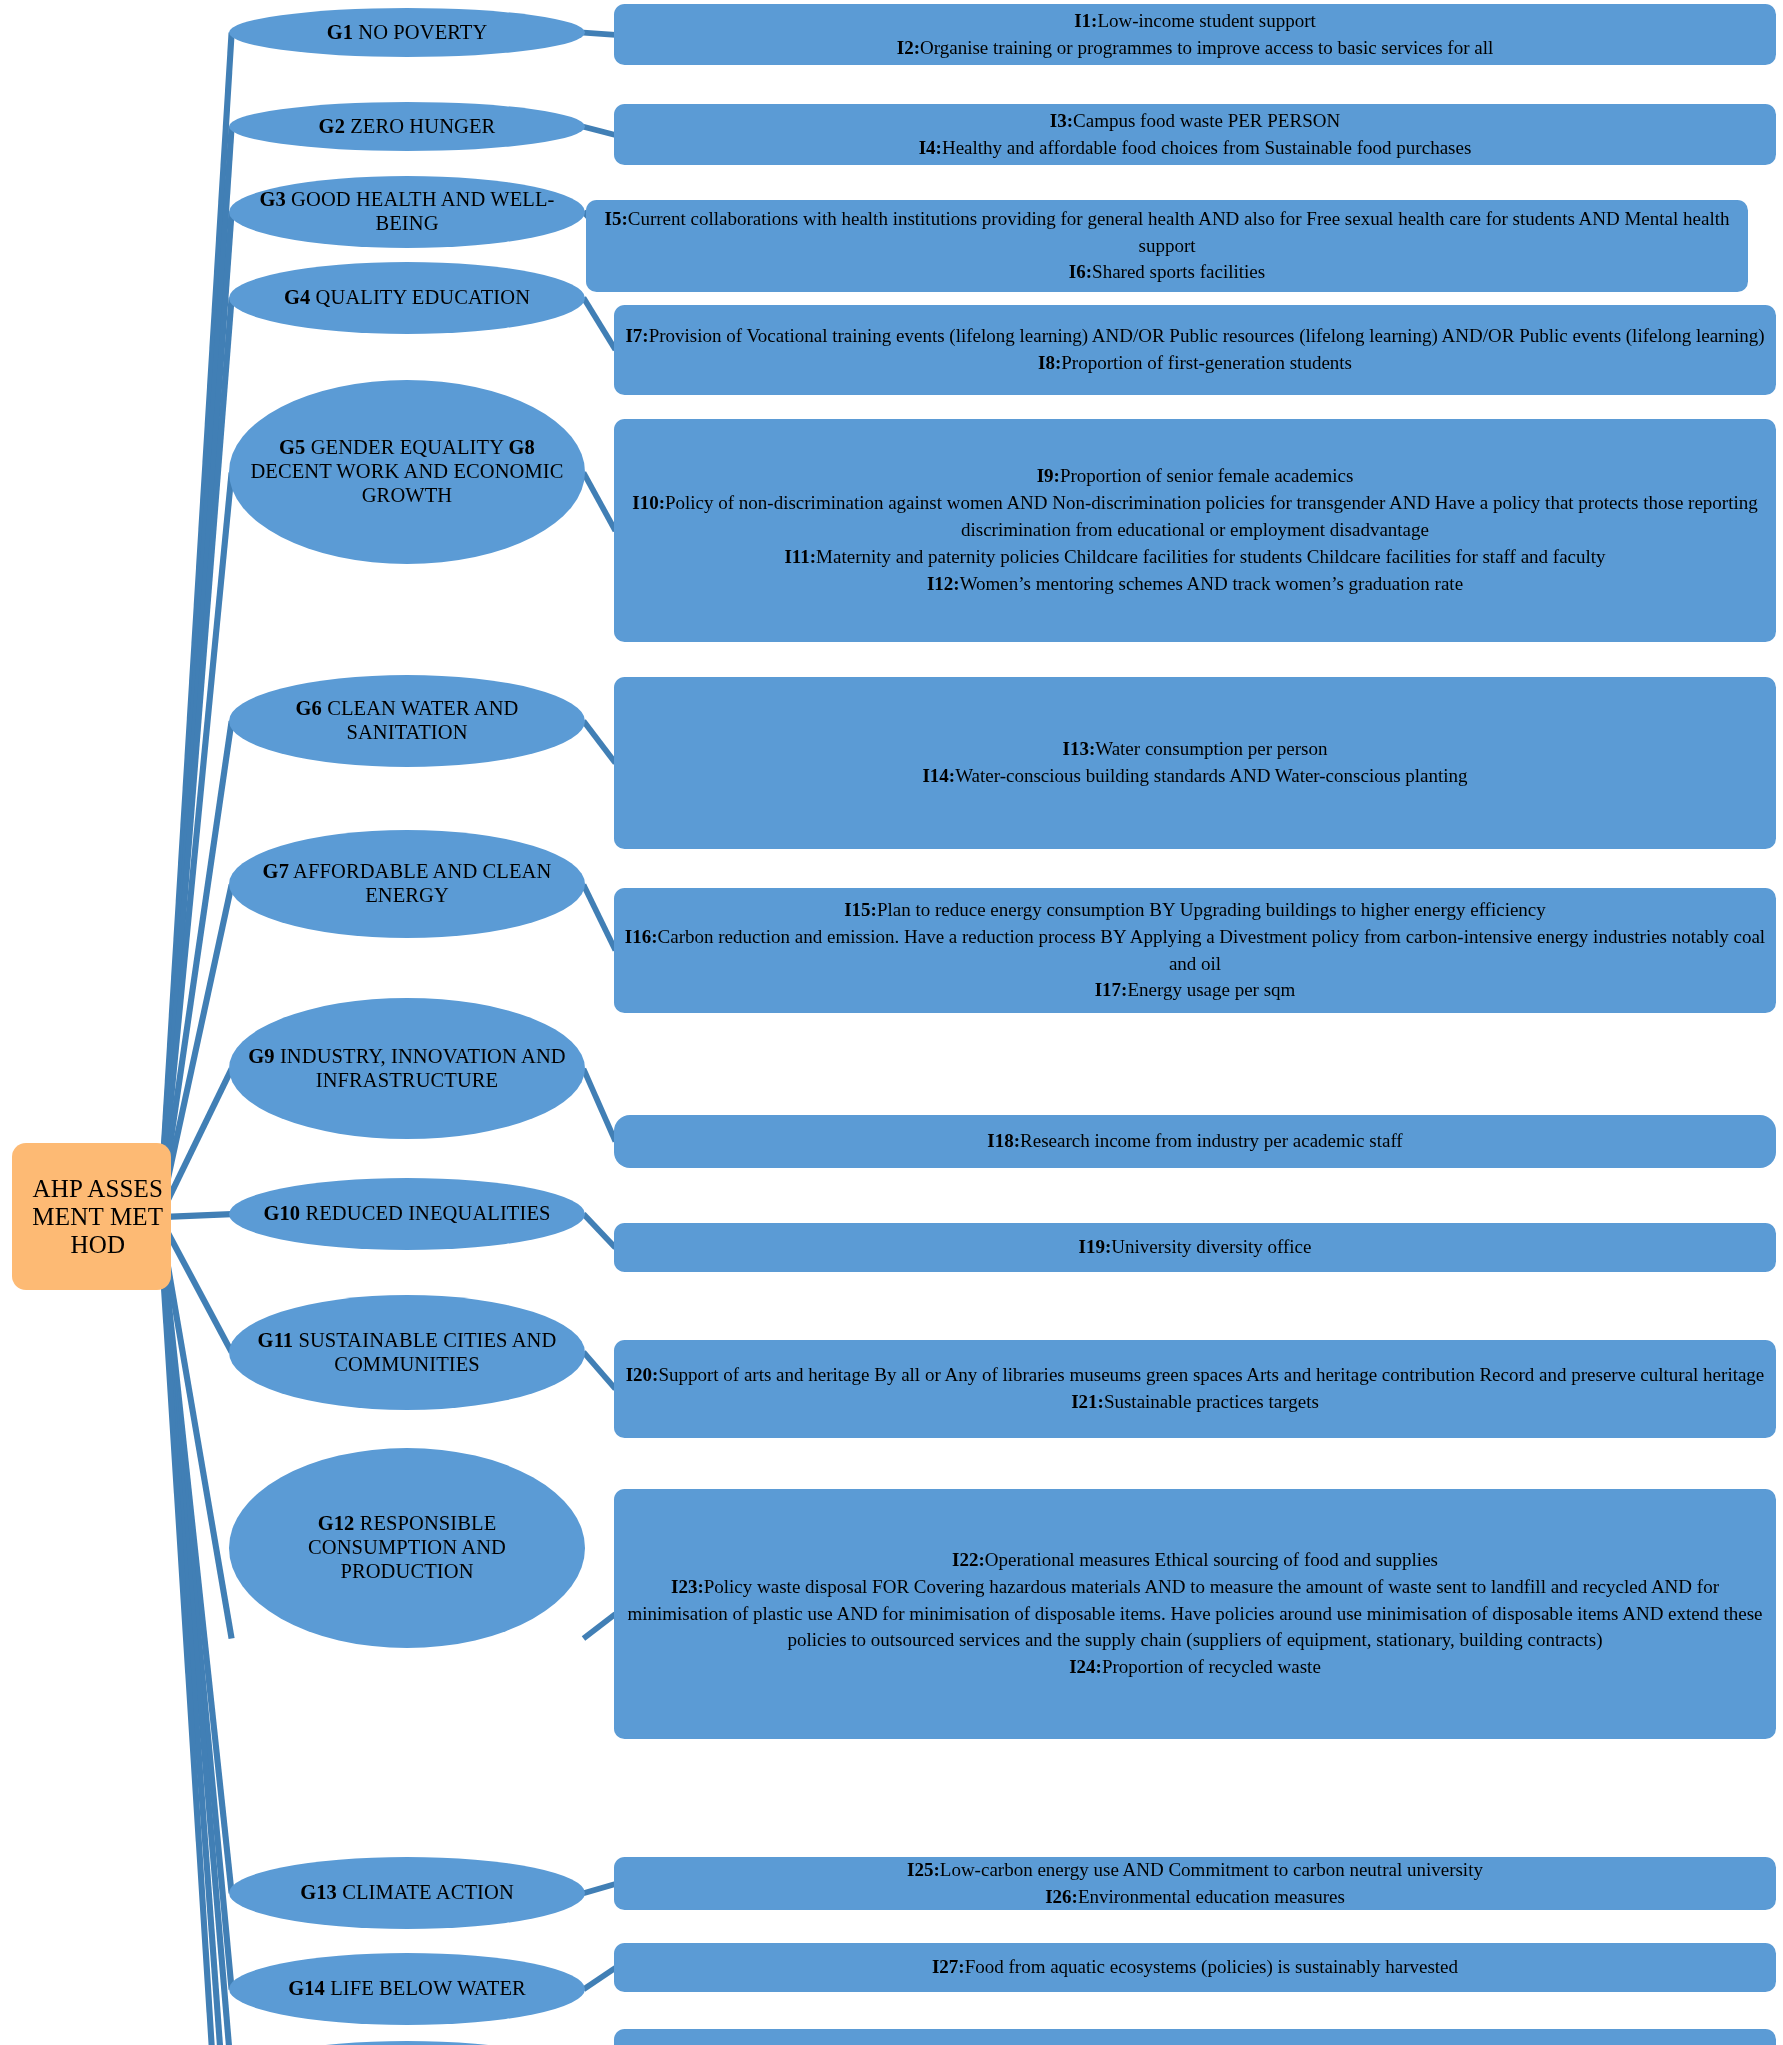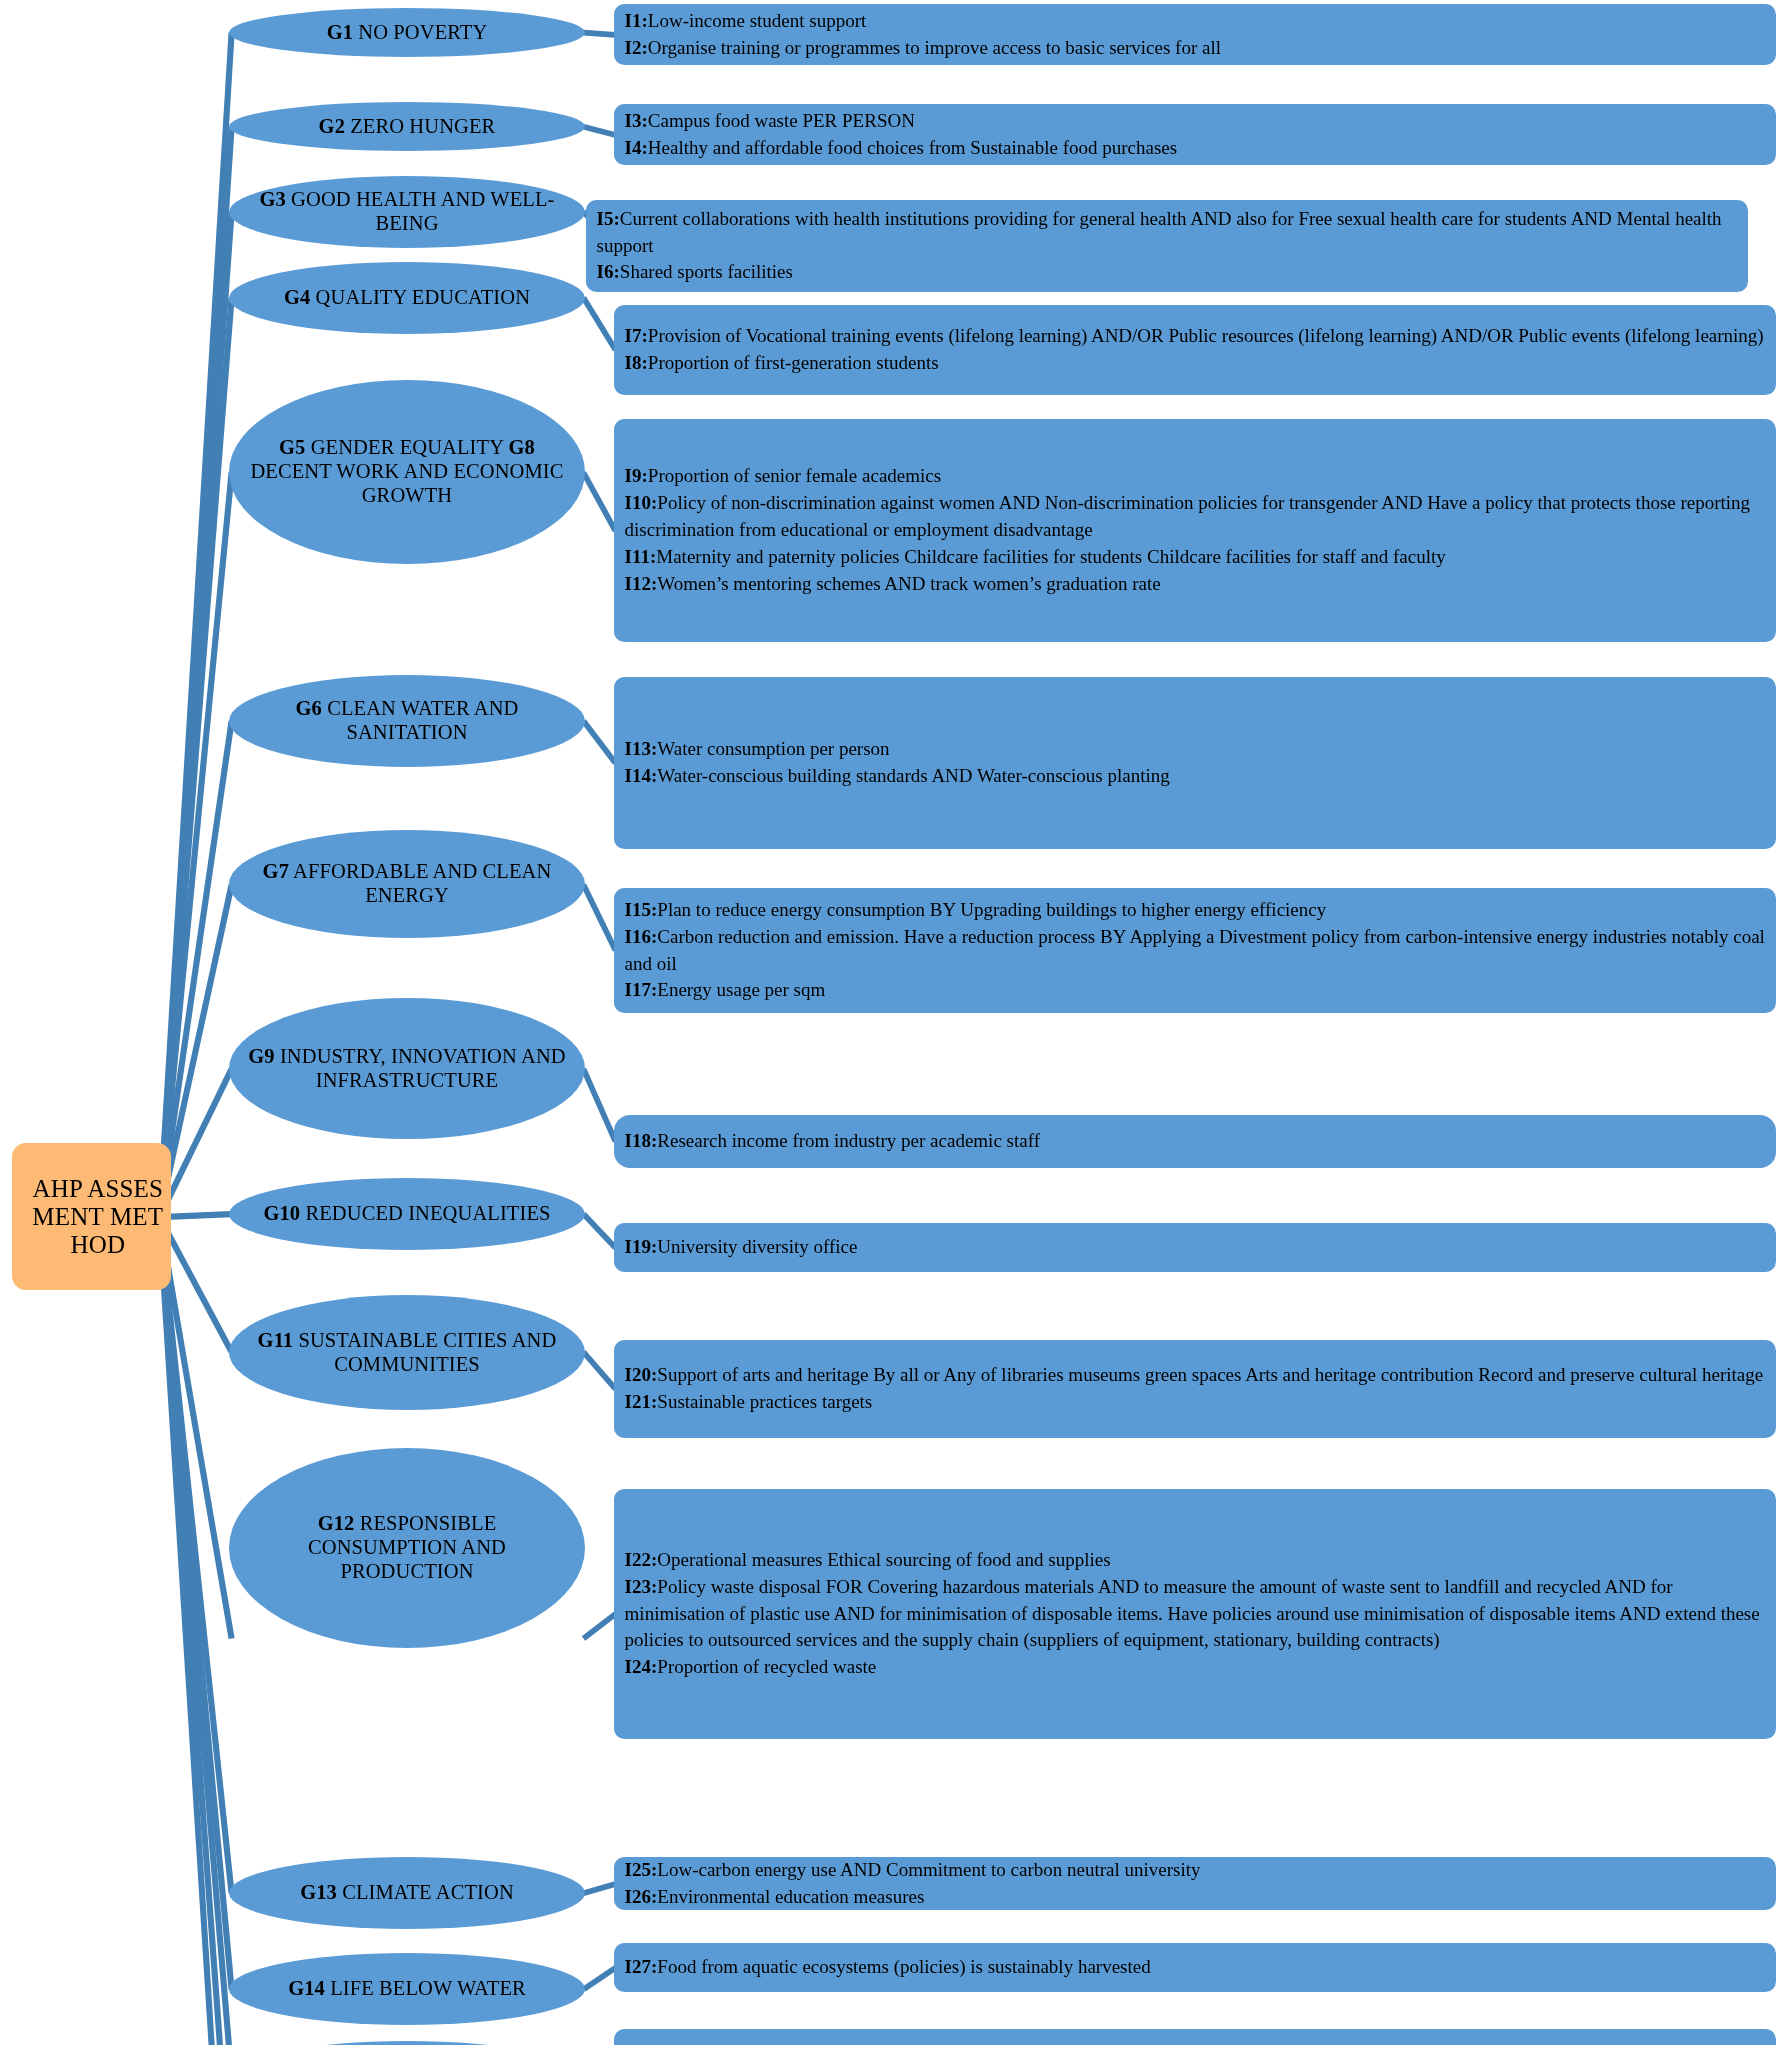--- a/index.html
+++ b/index.html
@@ -71,21 +71,21 @@
     border-radius:10.6px;
     display:flex;
     align-items:center;
     justify-content:center;
     box-sizing:border-box;
     padding:7.4px 10.6px;
   }
   .ind-box .ind-list{
     display:block;
     width:100%;
-    text-align:left;
+    text-align:center;
     font-size:19px;
     line-height:1.42;
   }
   .ind-box .ind-line{ display:block; }
   .ind-box .icode{ font-weight:bold; }
 </style>
 </head>
 <body>
 
 <div id="stage">

